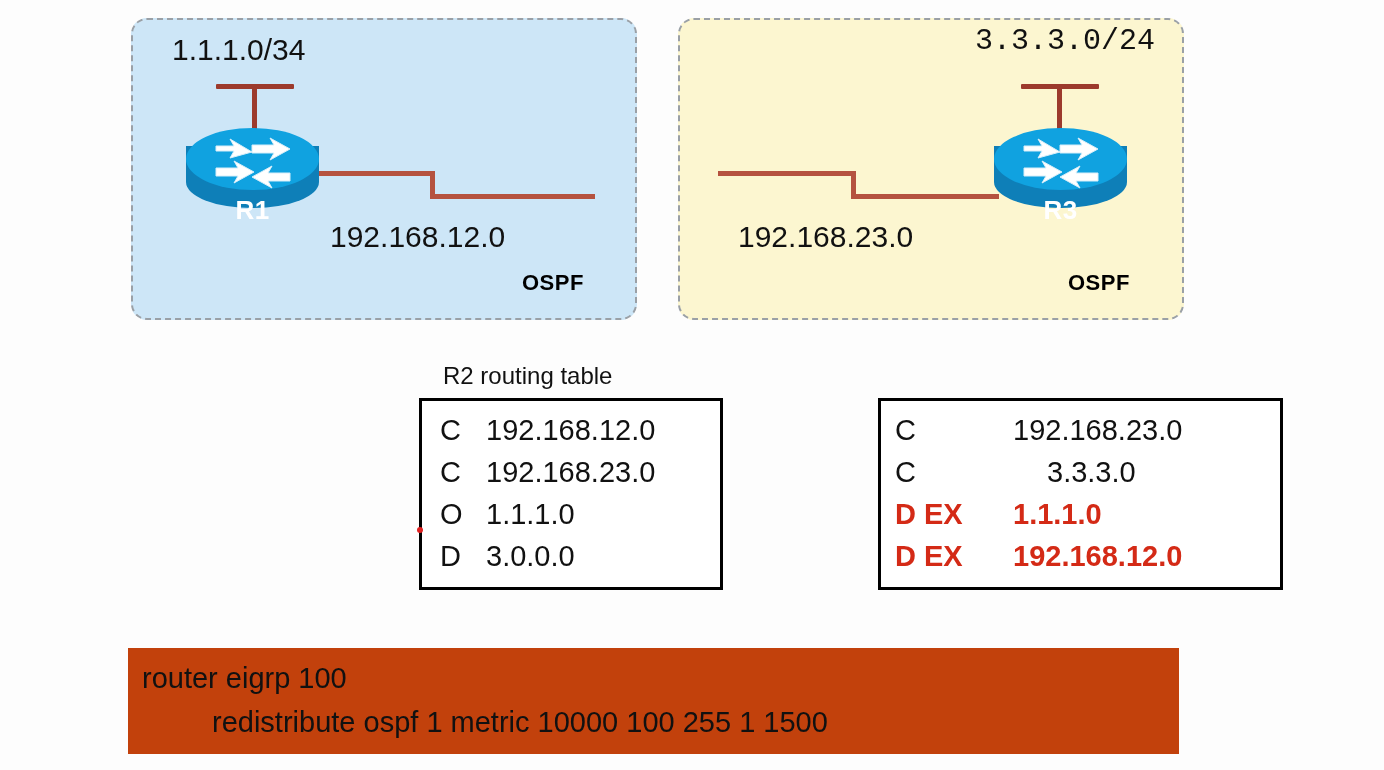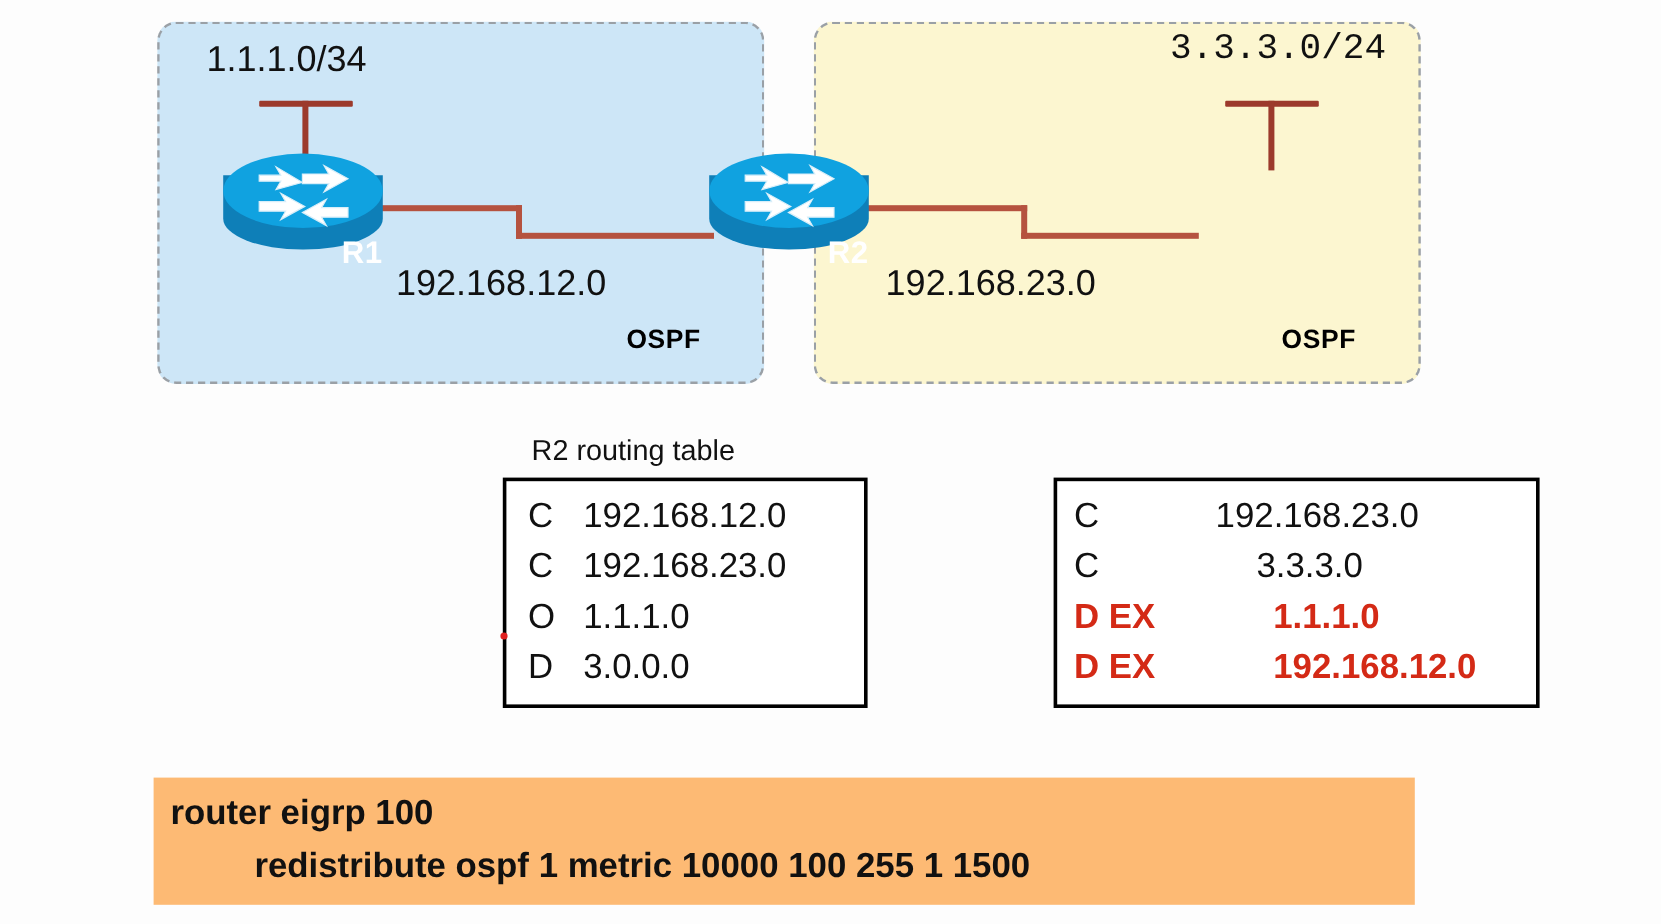--- a/index.html
+++ b/index.html
@@ -69,21 +69,21 @@
   }
   .router .top {
     position: absolute; left: 0; top: 0;
     width: 133px; height: 62px;
     background: #10a2e0;
     border-radius: 50%;
   }
   .router .arrows { position: absolute; left: 0; top: 0; width: 133px; height: 62px; }
   .router .name {
     position: absolute; left: 0; bottom: -2px;
-    width: 133px; text-align: right;
+    width: 133px; text-align: center;
     font-size: 26px; font-weight: bold; color: #ffffff;
     letter-spacing: 0.5px;
   }
 
   
   .net-label {
     position: absolute;
     font-size: 30px;
     color: #111111;
     white-space: nowrap;
@@ -104,21 +104,21 @@
     padding: 8px 0 10px 0;
   }
   .rrow {
     display: flex;
     align-items: baseline;
     font-size: 29px;
     line-height: 42px;
     color: #111111;
     white-space: nowrap;
   }
-  .rrow.ext { color: #d42a16; font-weight: bold; gap: 48px; }
+  .rrow.ext { color: #d42a16; font-weight: bold; }
   .rcode { display: inline-block; text-align: left; }
   .rnet  { display: inline-block; }
 
   
   #rtable-r2 .rcode { width: 46px; padding-left: 18px; }
   
   #rtable-r3 .rcode { width: 118px; padding-left: 14px; }
   #rtable-r3 .rnet  { text-align: left; }
 
   .red-dot {
@@ -126,22 +126,21 @@
     width: 6px; height: 6px;
     background: #e02020;
     border-radius: 50%;
   }
 
   
   #config-band {
     position: absolute;
     left: 128px; top: 648px;
     width: 1051px; height: 106px;
-    background: #fdba74;
-    font-weight: bold;
+    background: #c2410c;
   }
   .cfg-line {
     position: absolute;
     font-size: 29px;
     color: #111111;
     white-space: nowrap;
   }
   #cfg-line-0 { left: 14px; top: 14px; }
   #cfg-line-1 { left: 36px; top: 58px; margin-left: 48px; }
 </style>
@@ -181,34 +180,34 @@
       <g fill="#ffffff" stroke="#d8eef9" stroke-width="1">
         <path d="M30 16 L52 29 L48 22 L66 22 L66 17 L48 17 L52 10 Z" transform="rotate(180 48 20)"></path>
         <path d="M66 17 L88 17 L84 10 L104 21 L84 32 L88 25 L66 25 Z"></path>
         <path d="M30 40 L52 40 L48 33 L68 44 L48 55 L52 48 L30 48 Z"></path>
         <path d="M66 45 L88 45 L84 38 L104 49 L84 60 L88 53 L66 53 Z" transform="rotate(180 85 49)"></path>
       </g>
     </svg>
     <div class="name">R1</div>
   </div>
 
-  <div class="router" style="left:591px; top:128px;">
+
+  <div class="router" style="left:994px; top:128px;">
     <div class="body"></div>
     <div class="top"></div>
     <svg class="arrows" viewBox="0 0 133 62">
       <g fill="#ffffff" stroke="#d8eef9" stroke-width="1">
         <path d="M30 16 L52 29 L48 22 L66 22 L66 17 L48 17 L52 10 Z" transform="rotate(180 48 20)"></path>
         <path d="M66 17 L88 17 L84 10 L104 21 L84 32 L88 25 L66 25 Z"></path>
         <path d="M30 40 L52 40 L48 33 L68 44 L48 55 L52 48 L30 48 Z"></path>
         <path d="M66 45 L88 45 L84 38 L104 49 L84 60 L88 53 L66 53 Z" transform="rotate(180 85 49)"></path>
       </g>
     </svg>
-    <div class="name">R2</div>
-  </div>
-
+    <div class="name">R3</div>
+  </div>
 
   <div class="table-caption" style="left:443px; top:362px;">R2 routing table</div>
   <div class="rtable" id="rtable-r2" style="left:419px; top:398px; width:304px; height:192px;">
     <div class="rrow">
       <span class="rcode">C</span>
       <span class="rnet">192.168.12.0</span>
     </div>
     <div class="rrow">
       <span class="rcode">C</span>
       <span class="rnet">192.168.23.0</span>

